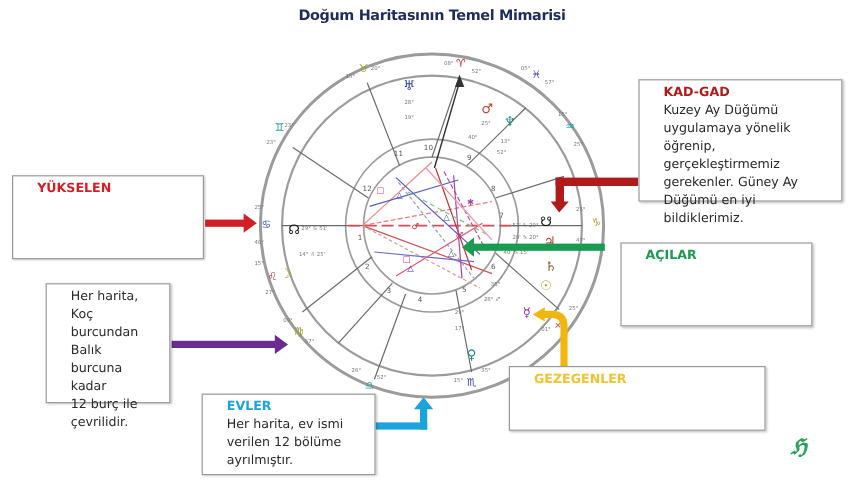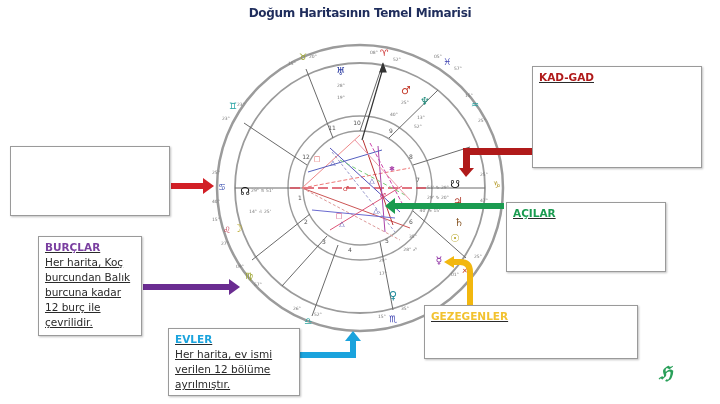--- a/index.html
+++ b/index.html
@@ -1,19 +1,19 @@
 <!DOCTYPE html>
 <html><head>
 <meta charset="utf-8">
 <style>
   html, body { margin:0; padding:0; background:#ffffff; }
   body { width:720px; height:404px; position:relative; overflow:hidden; font-family:"Liberation Sans", sans-serif; }
   .title { position:absolute; left:0; width:720px; top:6px; text-align:center; font-family:"DejaVu Sans", sans-serif; font-weight:bold; font-size:12px; color:#1f2d5c; letter-spacing:-0.3px; }
   .wheel { position:absolute; left:0; top:0; width:720px; height:404px; }
-  .box { position:absolute; background:#fff; border:1.5px solid #9a9a9a; box-shadow:1px 1px 2px rgba(0,0,0,0.25); padding:3px 6px; box-sizing:border-box; font-family:"DejaVu Sans", sans-serif; font-size:10.5px; line-height:15px; color:#2a2a2a;text-decoration:underline; }
+  .box { position:absolute; background:#fff; border:1.5px solid #9a9a9a; box-shadow:1px 1px 2px rgba(0,0,0,0.25); padding:3px 20px; box-sizing:border-box; font-family:"DejaVu Sans", sans-serif; font-size:10.5px; line-height:15px; color:#2a2a2a; }
   .box .hd { font-weight:bold; font-size:10.5px; display:block; }
   .box .tx { display:block; white-space:pre-line; }
   .logo { position:absolute; left:659px; top:364px; font-family:"DejaVu Serif", serif; font-style:italic; font-weight:bold; color:#2aa05a; font-size:18px; line-height:18px; }
 </style>
 </head>
 <body>
 
 <div class="title">Doğum Haritasının Temel Mimarisi</div>
 
 <svg class="wheel" viewBox="0 0 720 404" xmlns="http://www.w3.org/2000/svg">
@@ -189,43 +189,48 @@
     <polygon points="395,198 385,206 395,214"></polygon>
   </g>
 
   <g>
     <path d="M470 305 L470 272 Q470 262 460 262 L452 262" fill="none" stroke="#f2b70f" stroke-width="6"></path>
     <polygon points="454,256 444,262 454,268" fill="#f2b70f"></polygon>
   </g>
 </svg>
 
 <div class="box" style="left:10px; top:146px; width:160px; height:70px;">
+  <span class="hd" style="color:#d21f26;">YÜKSELEN</span>
 </div>
 
 <div class="box" style="left:38px; top:236px; width:104px; height:100px;">
-  <span class="hd" style="color:#7a3fa0;">BURÇLAR</span>
   <span class="tx">Her harita, Koç
 burcundan Balık
 burcuna kadar
 12 burç ile
 çevrilidir.</span>
 </div>
 
-<div class="box" style="left:168px; top:328px; width:132px; height:68px;">
+<div class="box" style="left:168px; top:328px; width:145px; height:68px;">
   <span class="hd" style="color:#1aa3dd;">EVLER</span>
   <span class="tx">Her harita, ev ismi
 verilen 12 bölüme
 ayrılmıştır.</span>
 </div>
 
 <div class="box" style="left:532px; top:66px; width:170px; height:102px;">
   <span class="hd" style="color:#b01a1a;">KAD-GAD</span>
-</div>
-
-<div class="box" style="left:506px; top:202px; width:160px; height:70px;">
+  <span class="tx">Kuzey Ay Düğümü
+uygulamaya yönelik öğrenip,
+gerçekleştirmemiz
+gerekenler. Güney Ay
+Düğümü en iyi bildiklerimiz.</span>
+</div>
+
+<div class="box" style="left:517px; top:202px; width:160px; height:70px;">
   <span class="hd" style="color:#1a9b50;">AÇILAR</span>
 </div>
 
 <div class="box" style="left:424px; top:305px; width:214px; height:54px;">
   <span class="hd" style="color:#f2c230;">GEZEGENLER</span>
 </div>
 
 <div class="logo">ℌ</div>
 
 </body></html>

